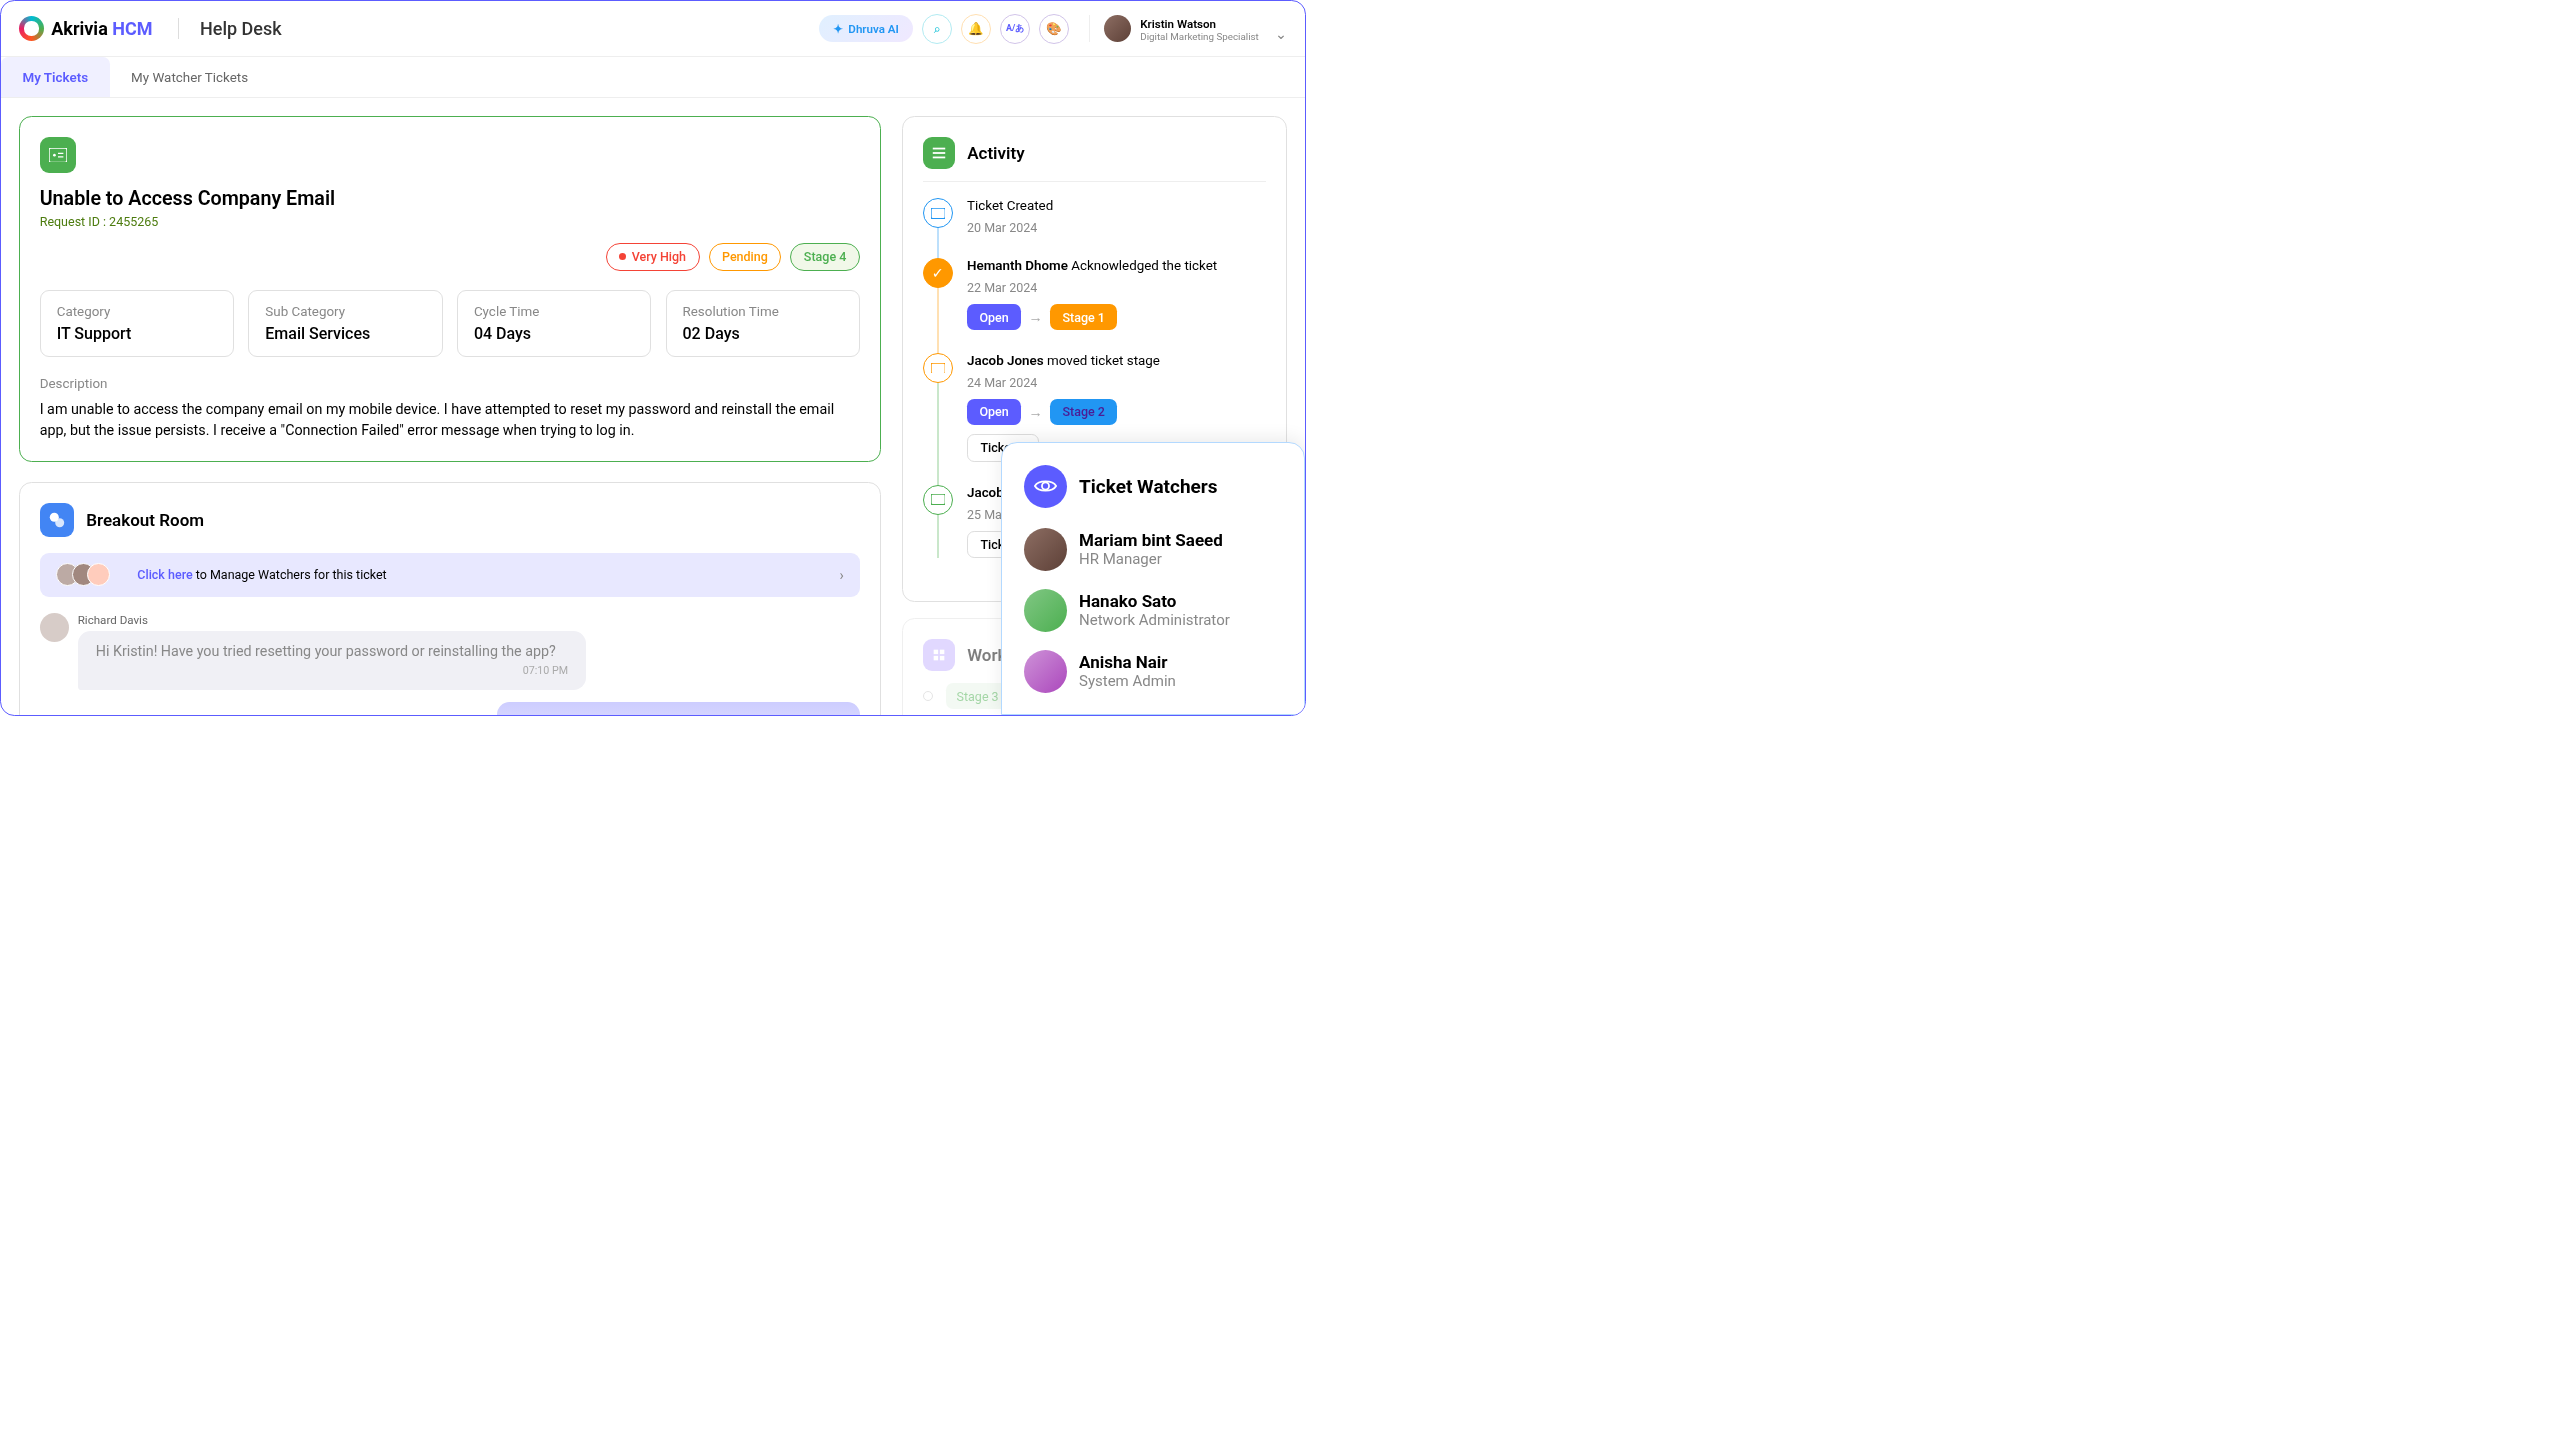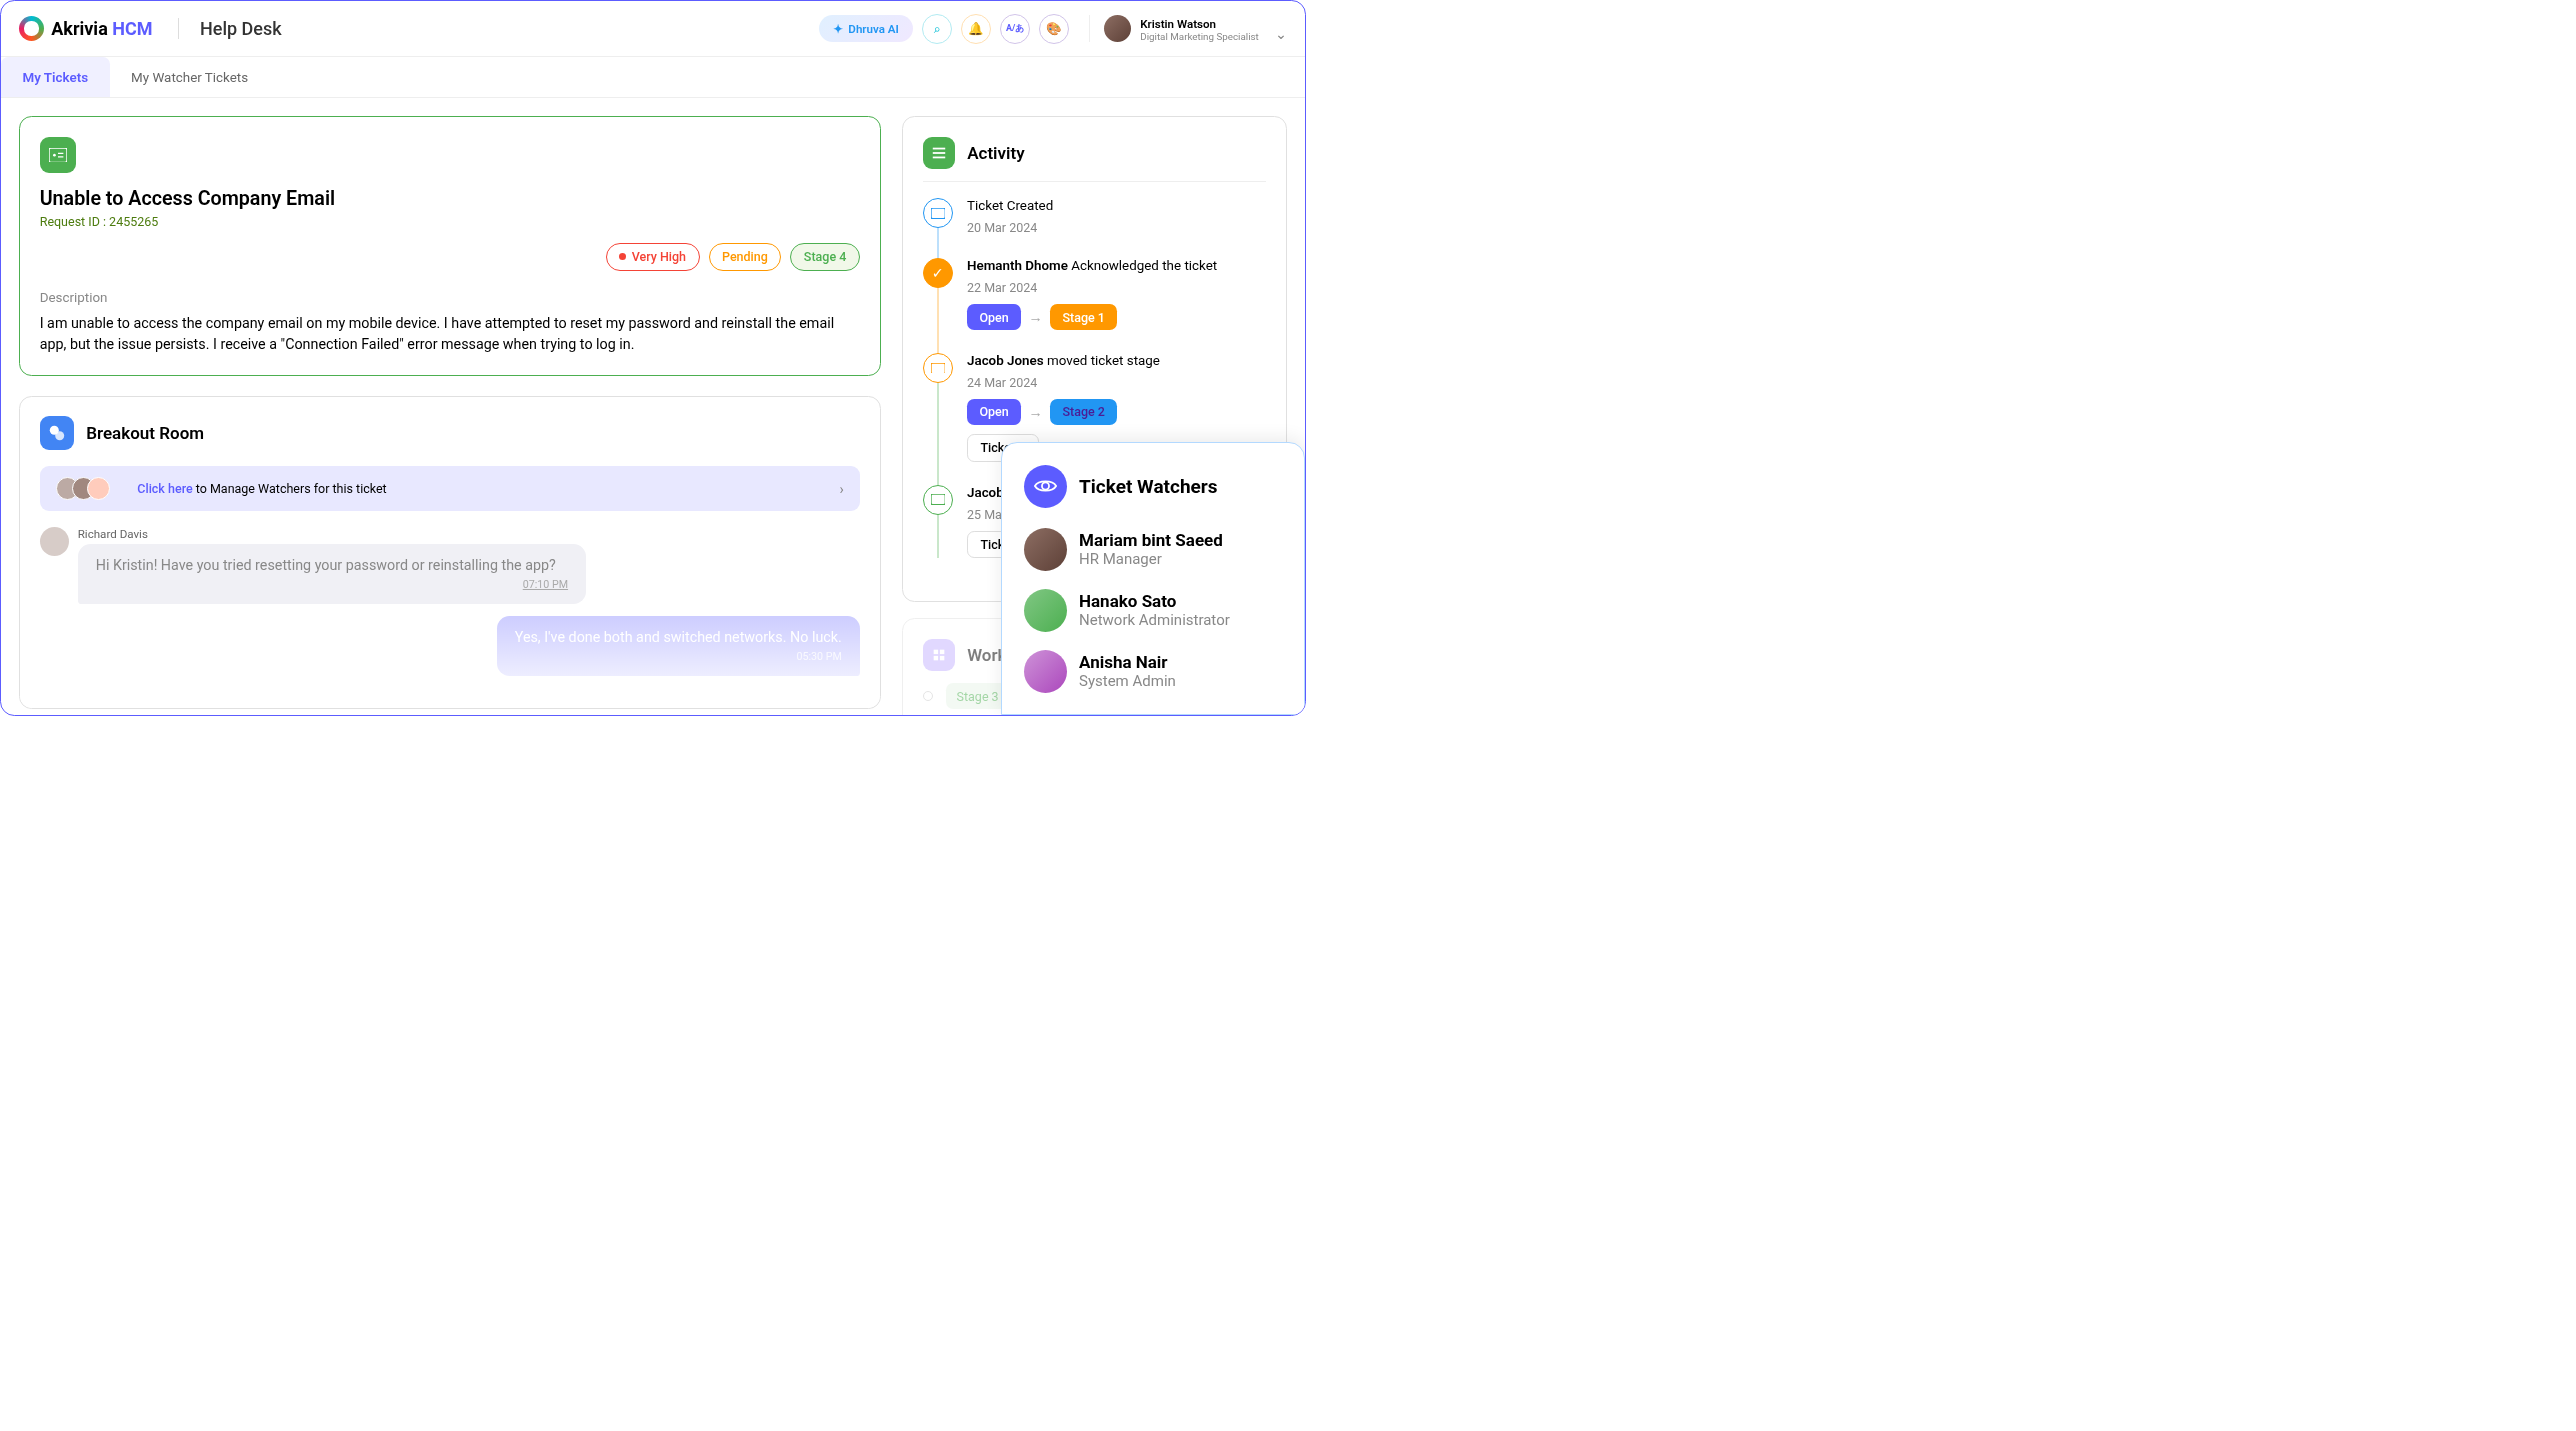--- a/index.html
+++ b/index.html
@@ -74,21 +74,21 @@
 
 .chat { margin-top: 16px; }
 .msg { margin-bottom: 12.5px; }
 .msg.me { display: flex; justify-content: flex-end; }
 .msg.me .bubble { background: #7a7aff; color: #fff; border-radius: 12.5px 12.5px 3.6px 12.5px; padding: 12.5px 18px; max-width: 80%; }
 .msg.me .bubble .time { text-align: right; font-size: 10.7px; opacity: 0.8; margin-top: 5.4px; }
 .msg.other { display: flex; gap: 9px; }
 .msg.other .author { font-size: 11.6px; color: #666; margin-bottom: 3.6px; }
 .msg.other .bubble { background: #f0f0f5; border-radius: 12.5px 12.5px 12.5px 3.6px; padding: 12.5px 18px; max-width: 65%; }
 .msg.other .bubble .text { color: #888; }
-.msg.other .bubble .time { text-align: right; font-size: 10.7px; color: #aaa; margin-top: 5.4px; text-decoration: underline; }
+.msg.other .bubble .time { text-align: right; font-size: 10.7px; color: #aaa; margin-top: 5.4px; }
 .msg.me.faded .bubble { background: #c5c5ff; }
 
 
 .panel { border: 0.9px solid #e0e0e0; border-radius: 12.5px; padding: 19.7px; background: #fff; margin-bottom: 16px; }
 .panel-header { display: flex; align-items: center; gap: 12.5px; padding-bottom: 12.5px; border-bottom: 0.9px solid #eee; }
 .panel-icon { width: 32px; height: 32px; border-radius: 9px; display: flex; align-items: center; justify-content: center; color: #fff; }
 .panel-icon.activity { background: #4caf50; }
 .panel-icon.workflow { background: #c5b3ff; }
 .panel-title { font-size: 17px; font-weight: 600; }
 
@@ -179,20 +179,38 @@
         <div>
           <div class="ticket-title">Unable to Access Company Email</div>
           <div class="request-id">Request ID : 2455265</div>
         </div>
         <div class="badges">
           <div class="badge priority">Very High</div>
           <div class="badge status">Pending</div>
           <div class="badge stage">Stage 4</div>
         </div>
       </div>
+      <div class="info-grid">
+        <div class="info-box">
+          <div class="label">Category</div>
+          <div class="value">IT Support</div>
+        </div>
+        <div class="info-box">
+          <div class="label">Sub Category</div>
+          <div class="value">Email Services</div>
+        </div>
+        <div class="info-box">
+          <div class="label">Cycle Time</div>
+          <div class="value">04 Days</div>
+        </div>
+        <div class="info-box">
+          <div class="label">Resolution  Time</div>
+          <div class="value">02 Days</div>
+        </div>
+      </div>
       <div class="description">
         <div class="label">Description</div>
         <div class="text">I am unable to access the company email on my mobile device. I have attempted to reset my password and reinstall the email app, but the issue persists. I receive a "Connection Failed" error message when trying to log in.</div>
       </div>
     </div>
 
     <div class="breakout">
       <div class="breakout-header">
         <div class="breakout-icon">
           <svg width="18" height="18" viewBox="0 0 20 20" fill="#fff">

